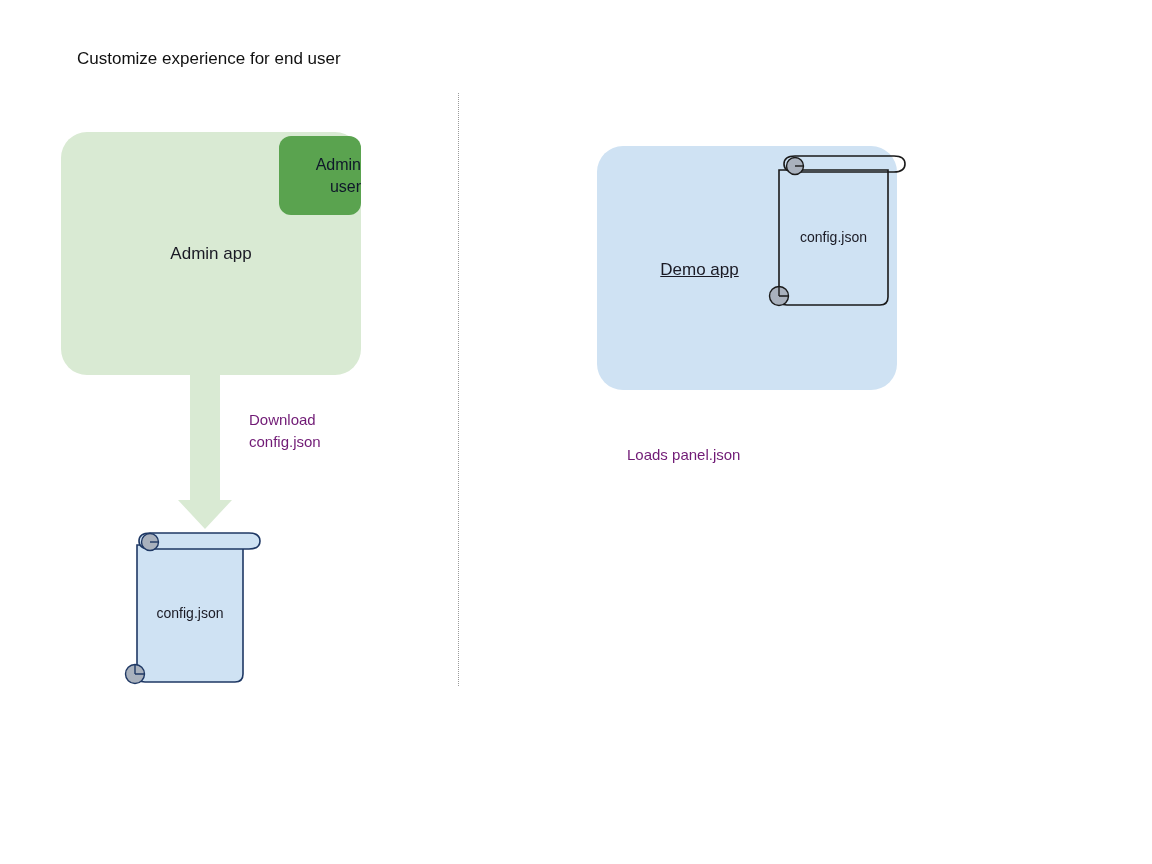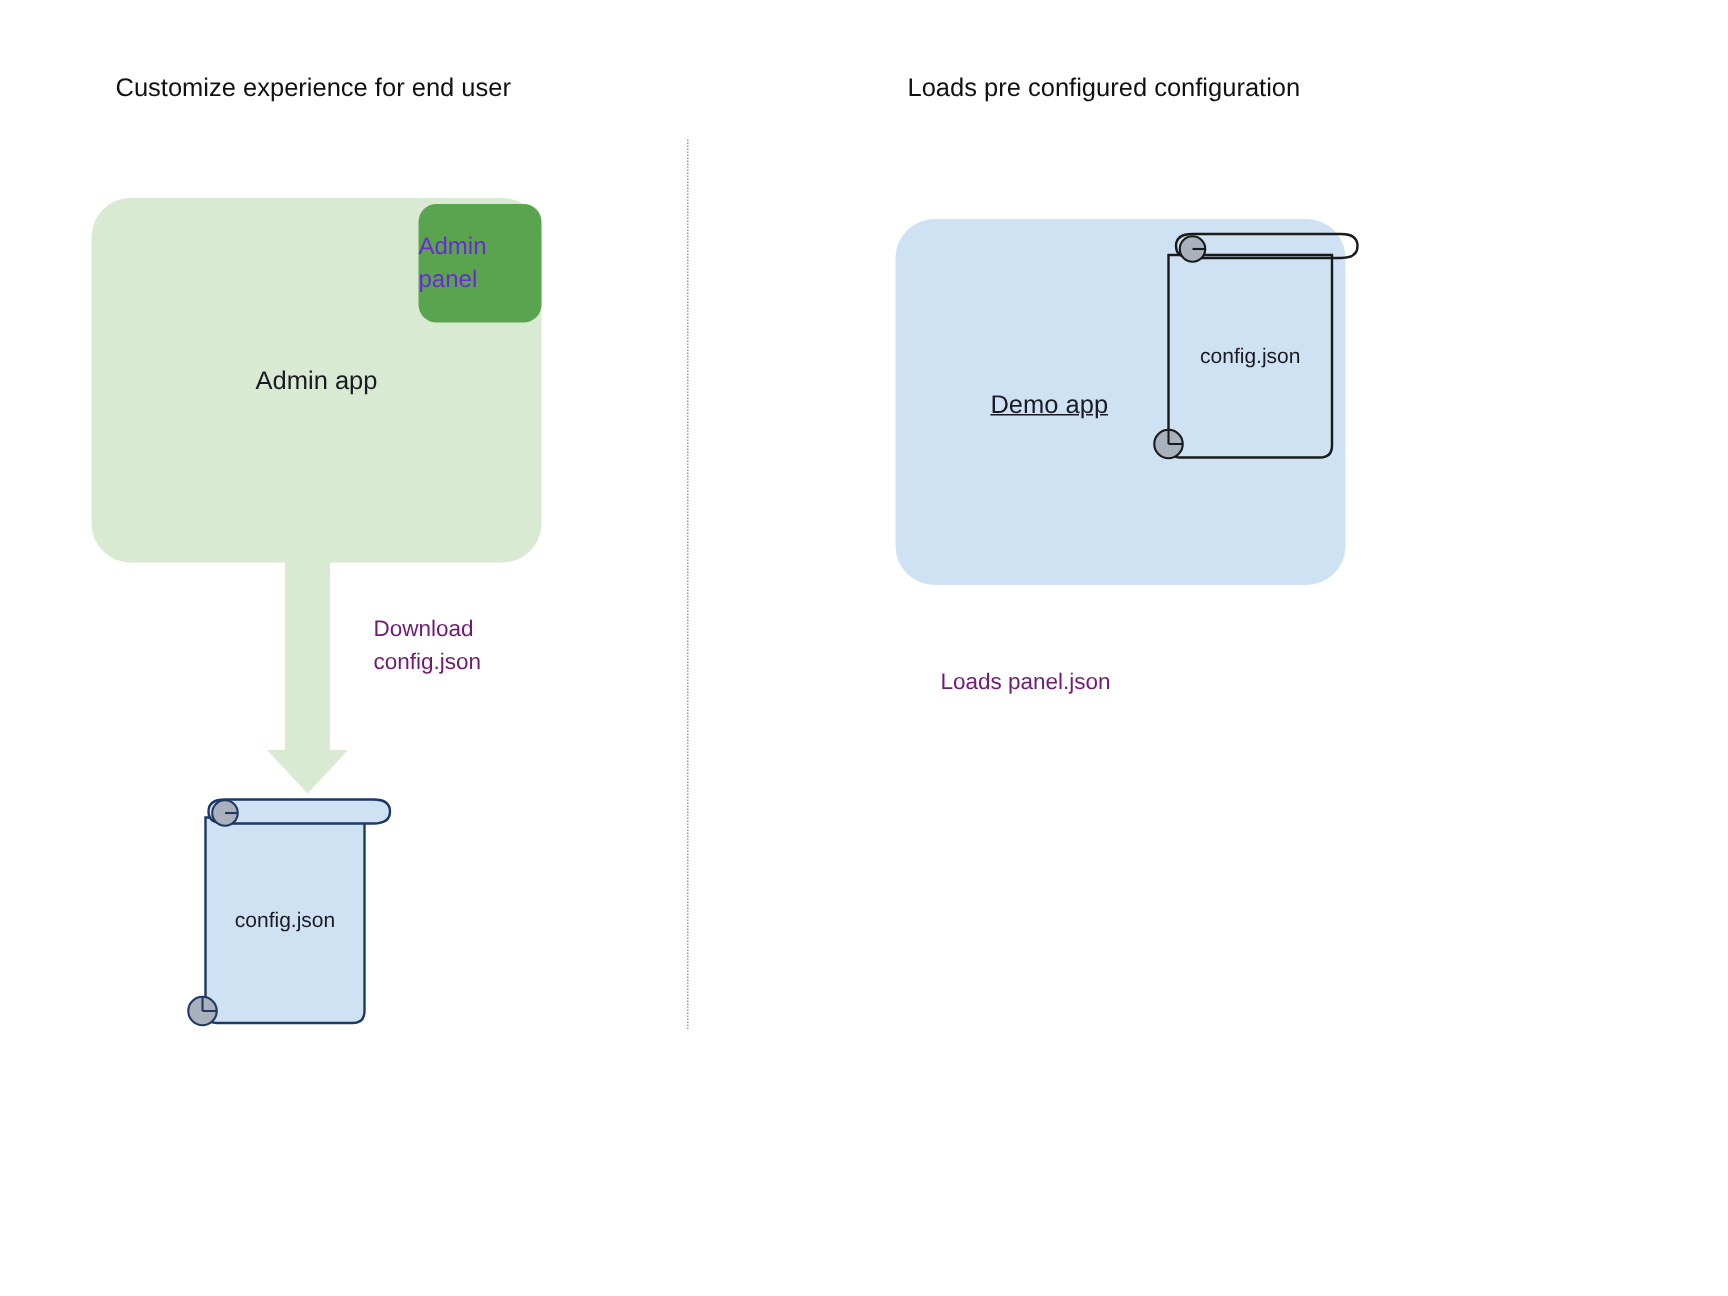--- a/index.html
+++ b/index.html
@@ -50,22 +50,22 @@
     font-size: 14px;
     line-height: 18px;
     color: #1a1a24;
     text-align: center;
     white-space: nowrap;
   }
   .panel-label {
     position: absolute;
     font-size: 16px;
     line-height: 22px;
-    color: #6d28d9;
-    text-align: left;
+    color: #0f172a;
+    text-align: right;
     white-space: nowrap;
   }
 
   
   .app-box {
     position: absolute;
     border-radius: 26px;
   }
   #admin-app-box {
     left: 61px;  top: 132px;
@@ -111,21 +111,21 @@
   <svg class="svg-layer">
     <polygon points="190,360 220,360 220,500 232,500 205,529 178,500 190,500" fill="#d9ead3"></polygon>
   </svg>
 
   <div class="app-box" id="admin-app-box"></div>
 
   <div class="box-label" style="left:61px; top:243px; width:300px;text-align:center;">Admin app</div>
 
   <div id="admin-panel-box"></div>
   <div class="panel-label" style="left:279px; top:154px; width:82px;">Admin</div>
-  <div class="panel-label" style="left:279px; top:176px; width:82px;">panel</div>
+  <div class="panel-label" style="left:279px; top:176px; width:82px;">user</div>
 
   <div class="caption" style="left:249px; top:408px;">Download</div>
   <div class="caption" style="left:249px; top:430px;">config.json</div>
 
   <svg class="svg-layer">
     <g>
 
       <path d="M137,545 L137,674 Q137,682 145,682 L235,682 Q243,682 243,674 L243,545 Z" fill="#cfe2f3" stroke="#1f3864" stroke-width="1.6"></path>
 
       <path d="M150,533 L249,533 Q260,533 260,541 Q260,549 249,549 L150,549 Q139,549 139,541 Q139,533 150,533 Z" fill="#cfe2f3" stroke="#1f3864" stroke-width="1.6"></path>
@@ -135,21 +135,20 @@
 
       <circle cx="135" cy="674" r="9.5" fill="#a9b1bd" stroke="#1f3864" stroke-width="1.4"></circle>
       <path d="M135,674 L144.5,674 M135,674 L135,664.5" stroke="#1f3864" stroke-width="1.4" fill="none"></path>
     </g>
   </svg>
 
   <div class="doc-label" style="left:137px; top:604px; width:106px;">config.json</div>
 
   <div class="divider"></div>
 
-  <div class="title" style="left:605px; top:48px;">Loads pre configured configuration</div>
 
   <div class="app-box" id="demo-app-box"></div>
 
   <div class="box-label" style="left:597px; top:259px; width:205px;text-decoration:underline;">Demo app</div>
 
   <svg class="svg-layer">
     <g>
       <path d="M779,170 L779,297 Q779,305 787,305 L880,305 Q888,305 888,297 L888,170 Z" fill="none" stroke="#1a1a1a" stroke-width="1.6"></path>
       <path d="M795,156 L894,156 Q905,156 905,164 Q905,172 894,172 L795,172 Q784,172 784,164 Q784,156 795,156 Z" fill="none" stroke="#1a1a1a" stroke-width="1.6"></path>
       <circle cx="795" cy="166" r="8.5" fill="#a9b1bd" stroke="#1a1a1a" stroke-width="1.4"></circle>

